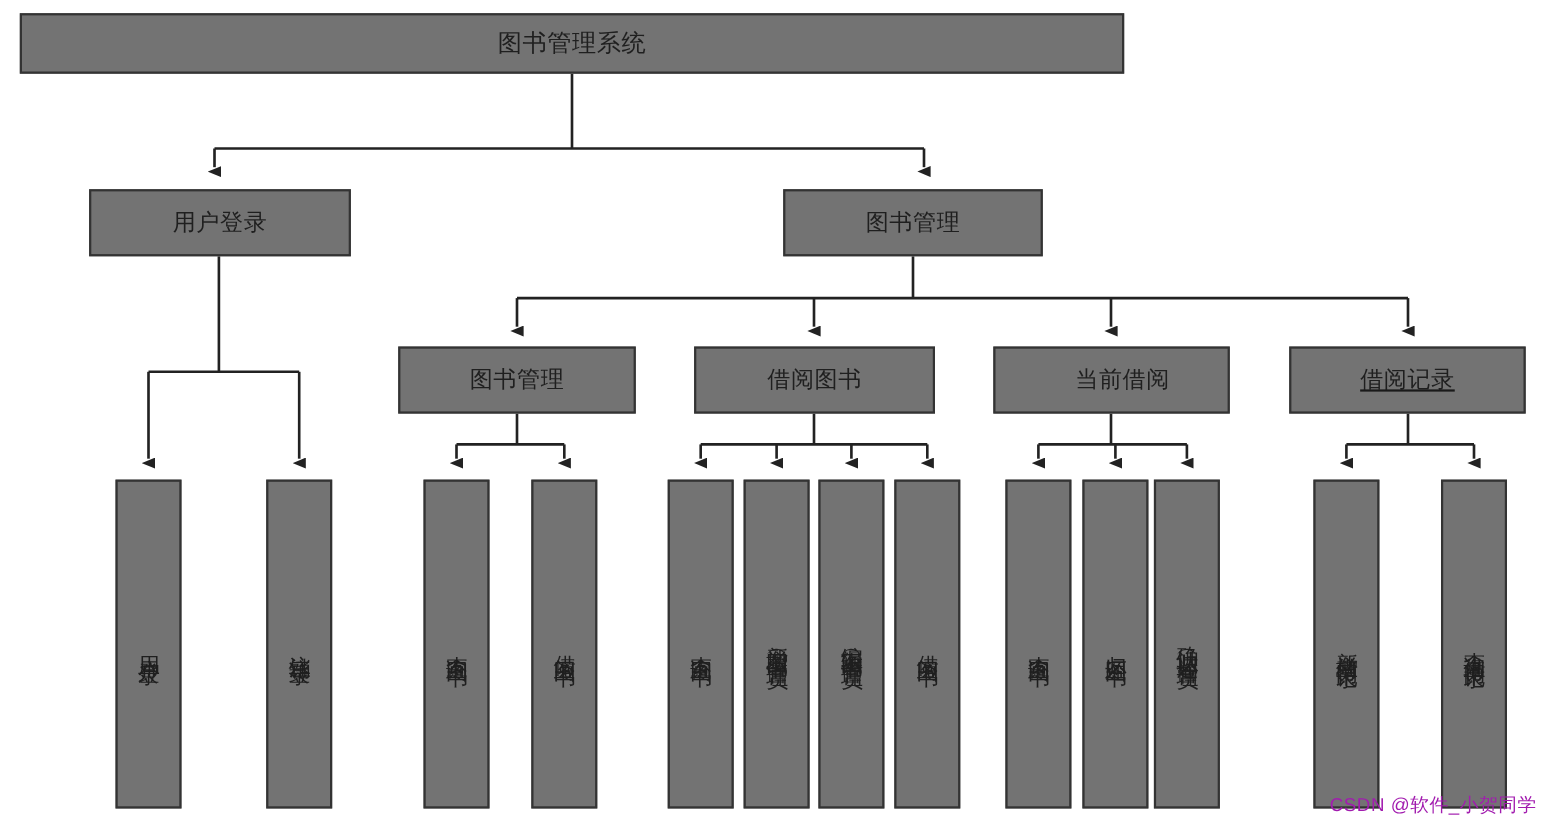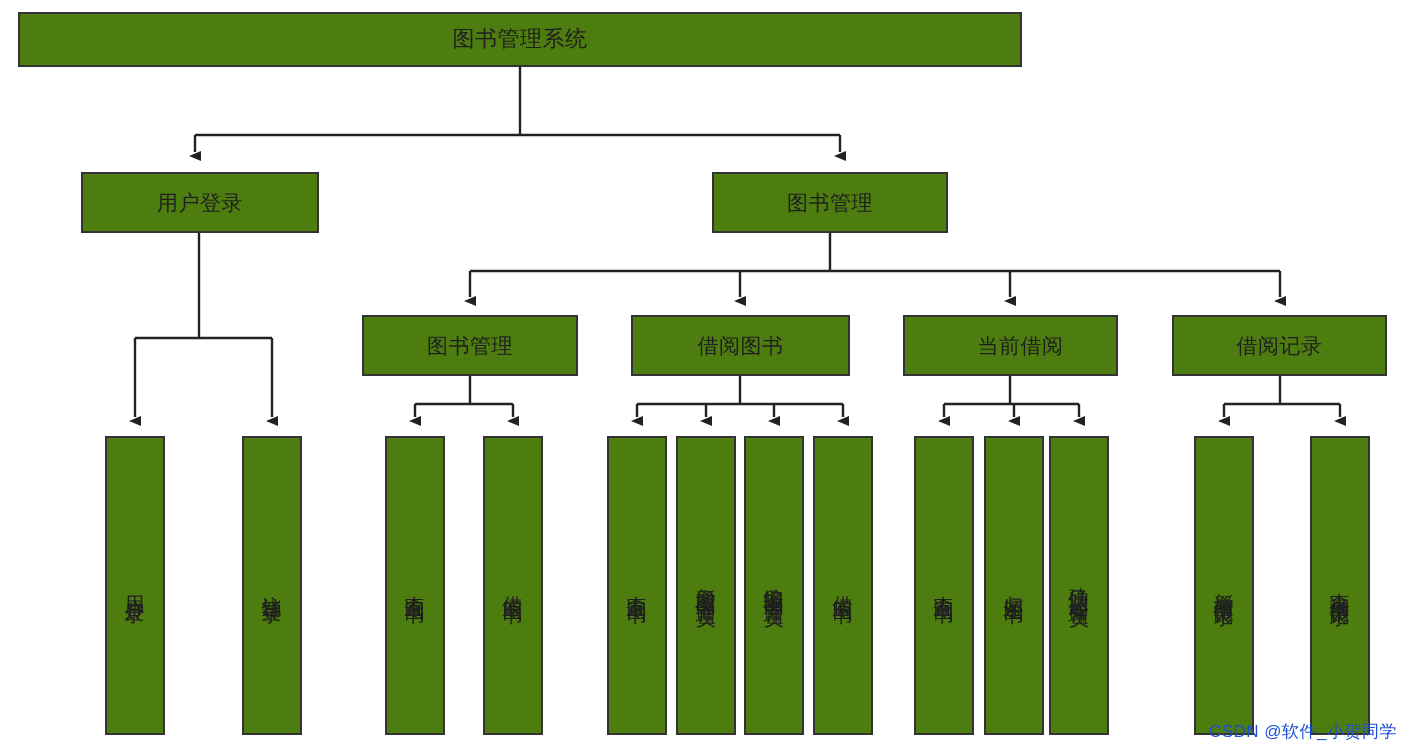--- a/index.html
+++ b/index.html
@@ -23,21 +23,21 @@
     position: absolute;
     left: 0;
     top: 0;
     width: 1405px;
     height: 747px;
     pointer-events: none;
   }
   .node {
     position: absolute;
     box-sizing: border-box;
-    background: #4d7c0f;
+    background: #737373;
     border: 2px solid #333333;
     display: flex;
     align-items: center;
     justify-content: center;
     z-index: 2;
   }
   .node-label {
     font-size: 21px;
     line-height: 1.12;
     letter-spacing: 0.5px;
@@ -60,21 +60,21 @@
     max-height: 100%;
   }
   .node.root .node-label {
     font-size: 22px;
   }
   #watermark {
     position: absolute;
     right: 8px;
     bottom: 4px;
     font-size: 17px;
-    color: #1d4ed8;
+    color: #a21caf;
     letter-spacing: 0.5px;
     z-index: 5;
     white-space: nowrap;
   }
 </style>
 </head>
 <body>
 
 <div id="diagram-canvas">
 
@@ -141,21 +141,21 @@
 
   <div class="node" style="left:362px; top:315px; width:216px; height:61px;">
     <span class="node-label">图书管理</span>
   </div>
   <div class="node" style="left:631px; top:315px; width:219px; height:61px;">
     <span class="node-label">借阅图书</span>
   </div>
   <div class="node" style="left:903px; top:315px; width:215px; height:61px;padding-left:20px;">
     <span class="node-label">当前借阅</span>
   </div>
-  <div class="node" style="left:1172px; top:315px; width:215px; height:61px;">
+  <div class="node" style="left:1172px; top:315px; width:215px; height:61px;text-decoration:underline;">
     <span class="node-label">借阅记录</span>
   </div>
 
   <div class="node leaf" style="left:105px; top:436px; width:60px; height:299px;">
     <span class="node-label">用户登录</span>
   </div>
   <div class="node leaf" style="left:242px; top:436px; width:60px; height:299px;">
     <span class="node-label">注销登录</span>
   </div>
 

